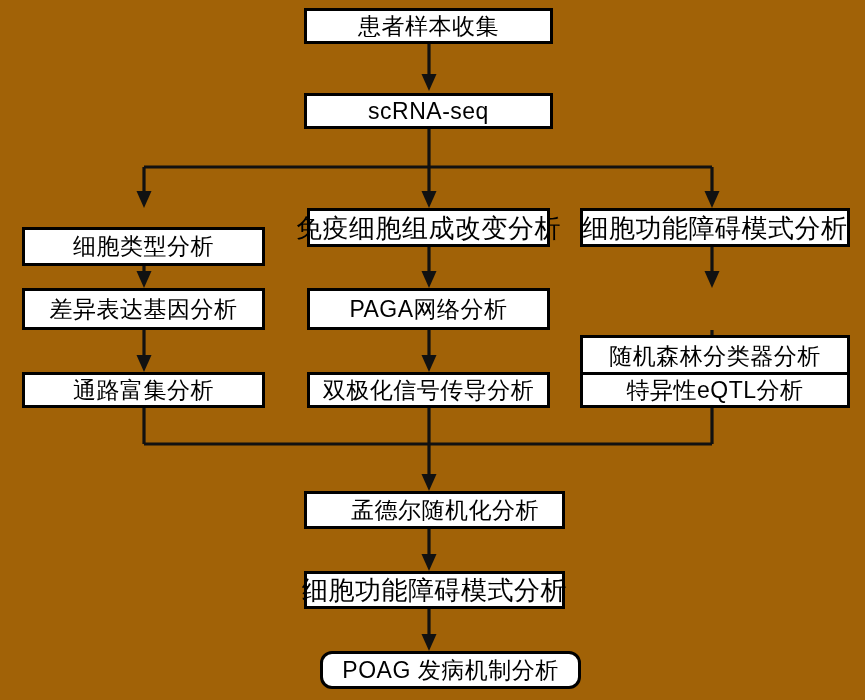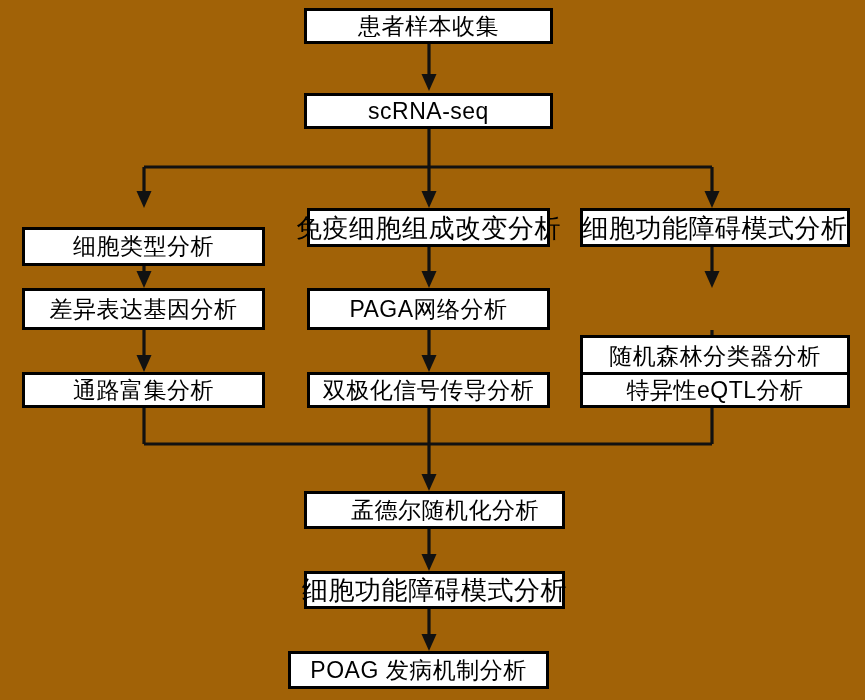--- a/index.html
+++ b/index.html
@@ -155,15 +155,15 @@
   <div class="node" style="left:22px; top:372px; width:243px; height:36px;">通路富集分析</div>
 
   <div class="node" style="left:307px; top:372px; width:243px; height:36px;">双极化信号传导分析</div>
 
   <div class="node" style="left:580px; top:372px; width:270px; height:36px;">特异性eQTL分析</div>
 
   <div class="node" style="left:304px; top:491px; width:261px; height:38px;padding-left:21px;">孟德尔随机化分析</div>
 
   <div class="node small-text" style="left:304px; top:571px; width:261px; height:38px;">细胞功能障碍模式分析</div>
 
-  <div class="node" style="left:288px; top:651px; width:261px; height:38px;">POAG 发病机制分析</div>
+  <div class="node" style="left:320px; top:651px; width:261px; height:38px;border-radius:12px;">POAG 发病机制分析</div>
 
 </div>
 
 </body></html>

